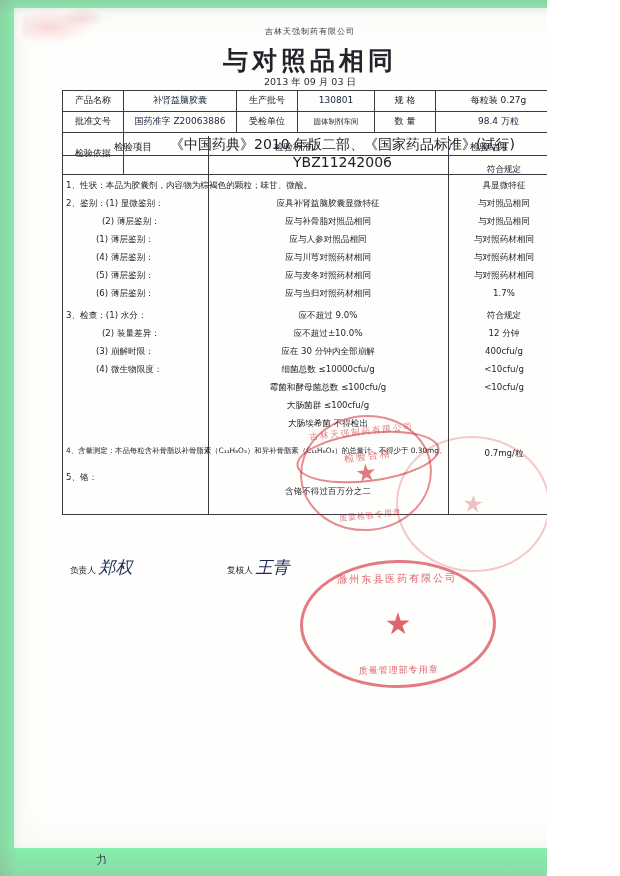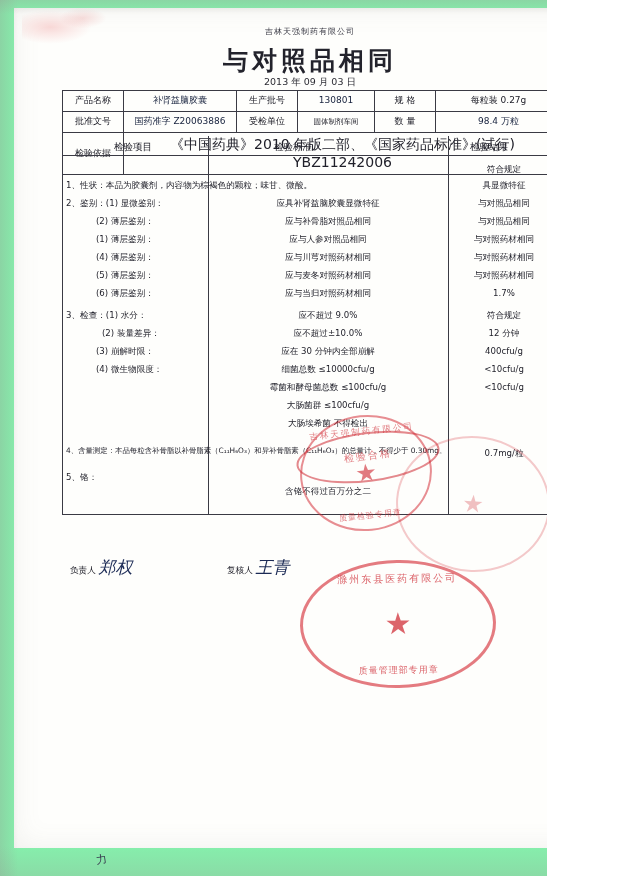--- a/index.html
+++ b/index.html
@@ -312,21 +312,21 @@
       <div class="c-item" style="width:350px">1、性状：本品为胶囊剂，内容物为棕褐色的颗粒；味甘、微酸。</div>
       <div class="c-res">具显微特征</div>
     </div>
 
     <div class="row" style="top:38px">
       <div class="c-item">2、鉴别：(1) 显微鉴别：</div>
       <div class="c-std">应具补肾益脑胶囊显微特征</div>
       <div class="c-res">与对照品相同</div>
     </div>
     <div class="row" style="top:56px">
-      <div class="c-item" style="left:34px">(2) 薄层鉴别：</div>
+      <div class="c-item" style="left:40px">(2) 薄层鉴别：</div>
       <div class="c-std">应与补骨脂对照品相同</div>
       <div class="c-res">与对照品相同</div>
     </div>
     <div class="row" style="top:74px">
       <div class="c-item" style="left:34px">(1) 薄层鉴别：</div>
       <div class="c-std">应与人参对照品相同</div>
       <div class="c-res">与对照药材相同</div>
     </div>
     <div class="row" style="top:92px">
       <div class="c-item" style="left:34px">(4) 薄层鉴别：</div>

